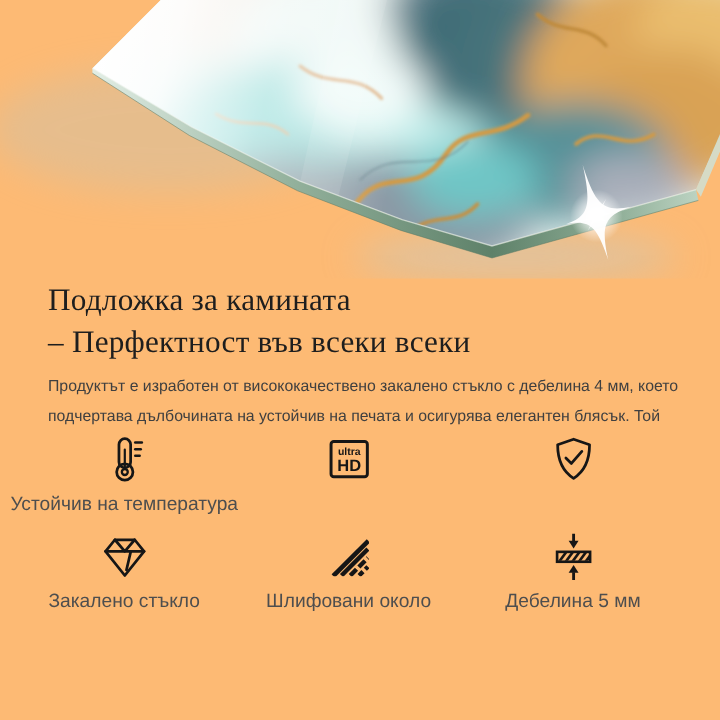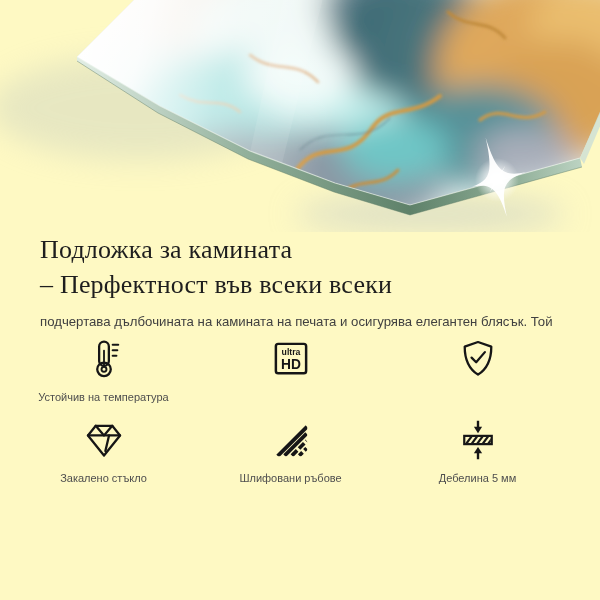--- a/index.html
+++ b/index.html
@@ -1,21 +1,21 @@
 <!DOCTYPE html>
 <html><head>
 <meta charset="utf-8">
 <style>
   html,body{margin:0;padding:0;}
   body{
     width:600px;height:600px;background:#ffffff;overflow:hidden;
     font-family:"Liberation Sans","DejaVu Sans",sans-serif;
     -webkit-font-smoothing:antialiased;
   }
-  .page{width:600px;height:600px;position:relative;background:#fef9c3;}
+  .page{width:600px;height:600px;position:relative;background:#fdba74;}
 
   
   .hero{position:relative;width:600px;height:232px;overflow:hidden;}
   .hero svg{display:block;}
 
   
   .content{padding:0 40px;}
   .title{
     margin:0;font-family:"Liberation Serif","DejaVu Serif",serif;
     font-weight:400;font-size:26px;line-height:35px;color:#1e1e1e;
@@ -29,21 +29,21 @@
   
   .features{
     display:grid;grid-template-columns:187px 187px 187px;
     margin:2px 0 0 10px;width:561px;
   }
   .feature{
     height:81px;display:flex;flex-direction:column;align-items:center;
     justify-content:flex-start;
   }
   .icon-box{height:44px;display:flex;align-items:center;justify-content:center;margin-bottom:9px;}
-  .feature-label{font-size:11px;line-height:14px;color:#4e4e4e;white-space:nowrap;}
+  .feature-label{font-size:16px;line-height:14px;color:#4e4e4e;white-space:nowrap;}
   .ico{stroke:#161616;fill:none;stroke-width:2.5;stroke-linecap:round;stroke-linejoin:round;}
 </style>
 </head>
 <body>
 
 <div class="page">
 
   <div class="hero">
     <svg width="600" height="232" viewBox="0 0 600 232" xmlns="http://www.w3.org/2000/svg">
       <defs>
@@ -136,21 +136,22 @@
     </svg>
   </div>
 
   <div class="content">
     <h1 class="title">
       <div>Подложка за камината</div>
       <div>– Перфектност във всеки всеки</div>
     </h1>
 
     <div class="intro">
-      <div>подчертава дълбочината на камината на печата и осигурява елегантен блясък. Той</div>
+      <div>Продуктът е изработен от висококачествено закалено стъкло с дебелина 4 мм, което</div>
+      <div>подчертава дълбочината на устойчив на печата и осигурява елегантен блясък. Той</div>
     </div>
   </div>
 
   <div class="features">
 
     <div class="feature">
       <div class="icon-box">
         <svg width="44" height="44" viewBox="0 0 48 48" class="ico">
           <rect x="18.7" y="5" width="10.6" height="26.5" rx="5.3"></rect>
           <circle cx="24" cy="35.3" r="7.4"></circle>
@@ -205,21 +206,21 @@
             </defs>
           <g clip-path="url(#triClip)" stroke="#161616" fill="none">
             <line x1="9" y1="41" x2="41" y2="9" stroke-width="5.5"></line>
             <line x1="17" y1="41" x2="41" y2="17" stroke-width="4"></line>
             <line x1="25" y1="41" x2="41" y2="25" stroke-width="4" stroke-dasharray="8 3"></line>
             <line x1="33" y1="41" x2="41" y2="33" stroke-width="4" stroke-dasharray="5 3"></line>
             <line x1="41" y1="41" x2="41" y2="41" stroke-width="4"></line>
           </g>
         </svg>
       </div>
-      <div class="feature-label">Шлифовани ръбове</div>
+      <div class="feature-label">Шлифовани около</div>
     </div>
 
     <div class="feature">
       <div class="icon-box">
         <svg width="44" height="44" viewBox="0 0 48 48">
           <defs>
               <clipPath id="barClip">
                 <rect x="10" y="20.5" width="28" height="7"></rect>
               </clipPath>
             </defs>

